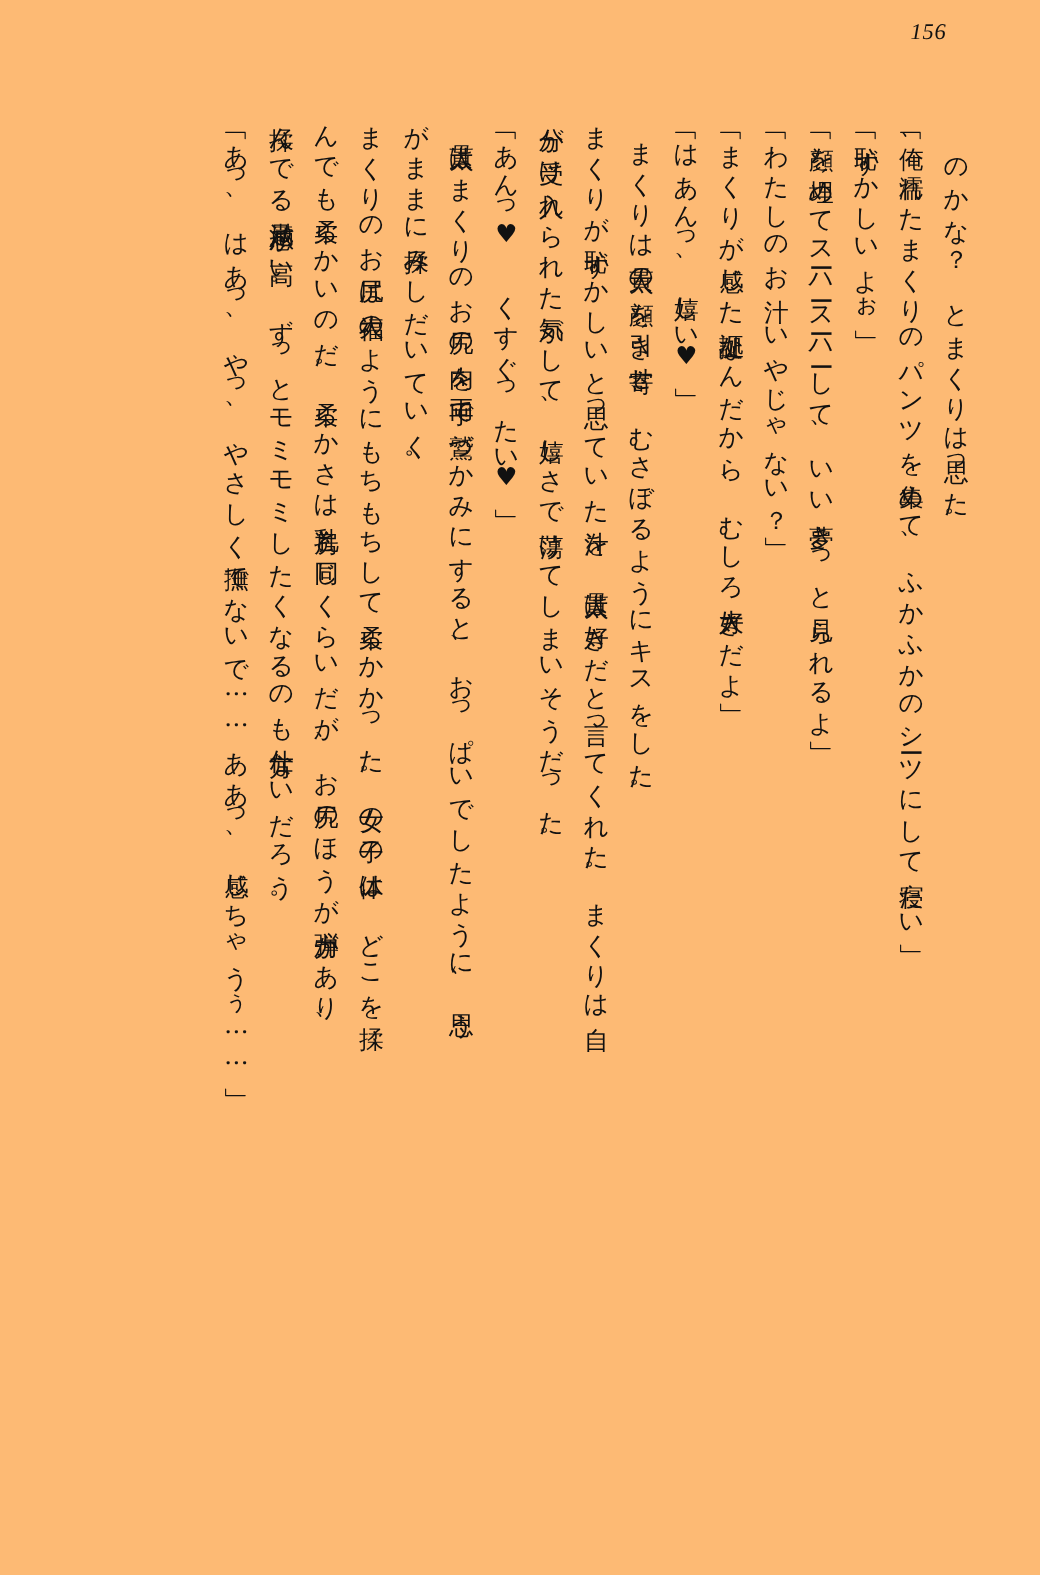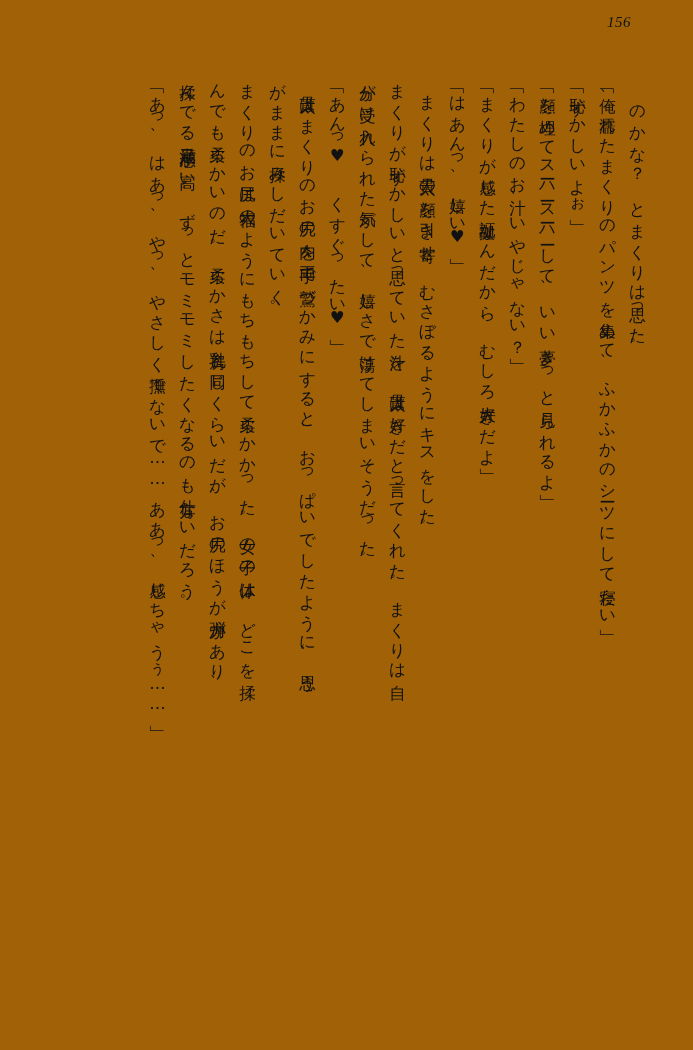--- a/index.html
+++ b/index.html
@@ -8,21 +8,21 @@
     background: #ffffff;
   }
   body {
     font-family: "Liberation Serif", "DejaVu Serif", serif;
     color: #0d0d0d;
   }
   #page {
     position: relative;
     width: 693px;
     height: 1050px;
-    background: #a16207;
+    background: #fdba74;
     overflow: hidden;
   }
   
   .page-number {
     position: absolute;
     top: 14px;
     right: 62px;
     font-family: "Liberation Serif", "DejaVu Serif", serif;
     font-style: italic;
     font-size: 15px;

